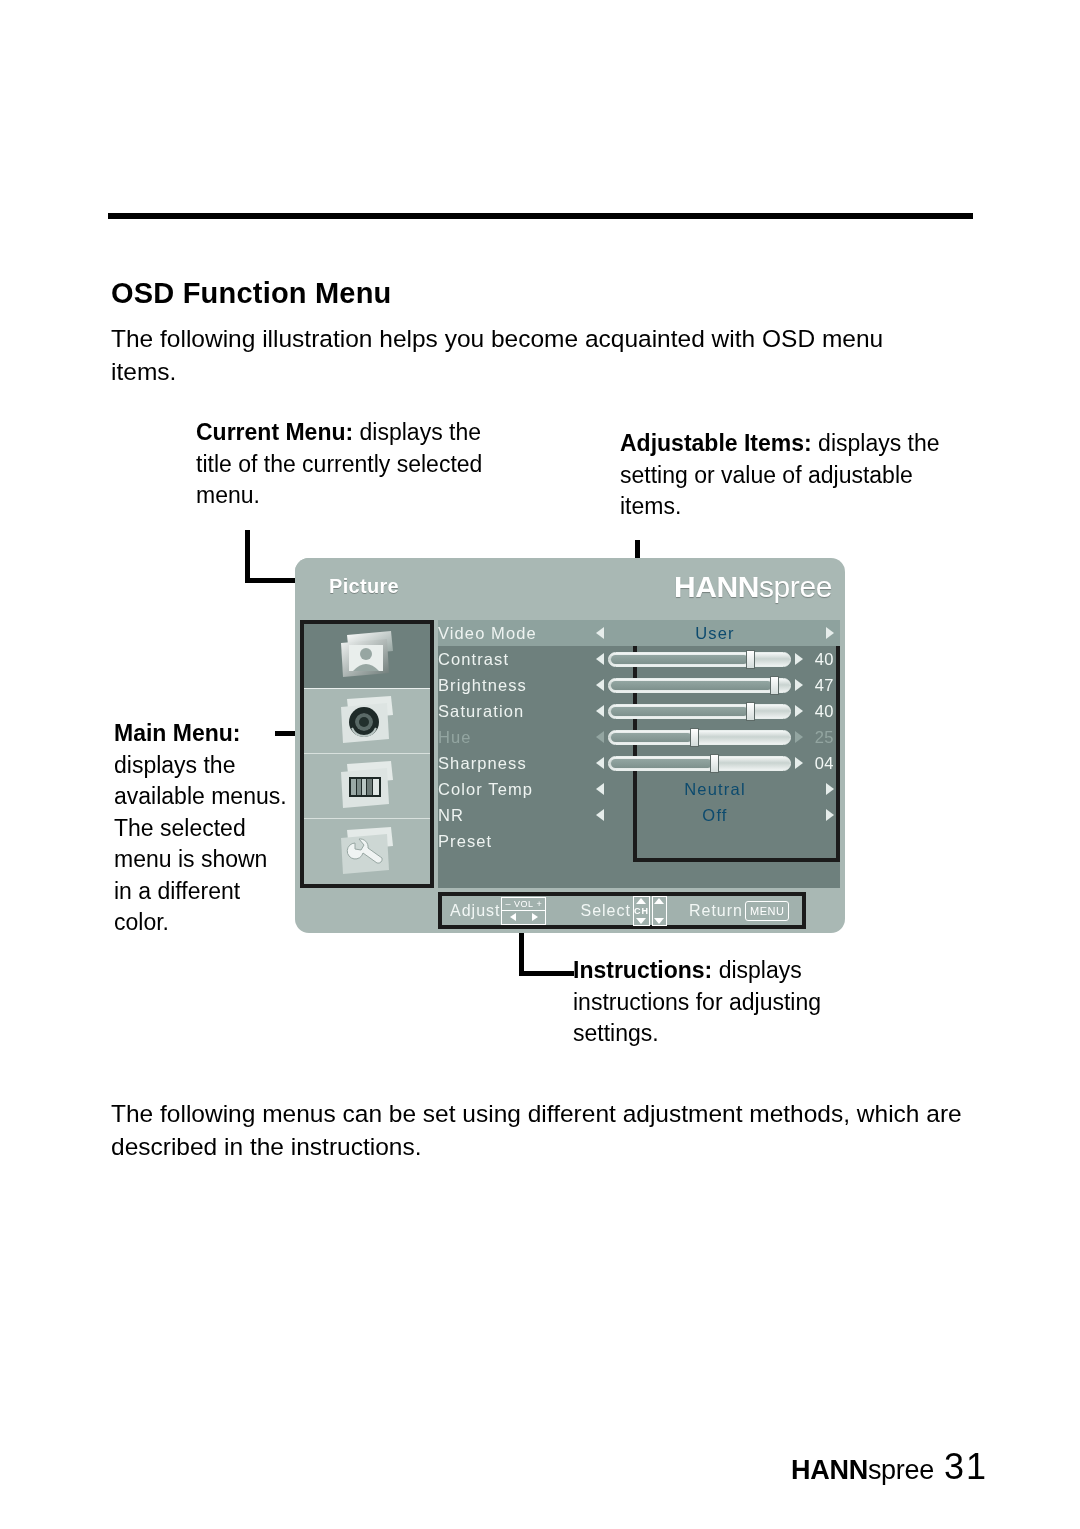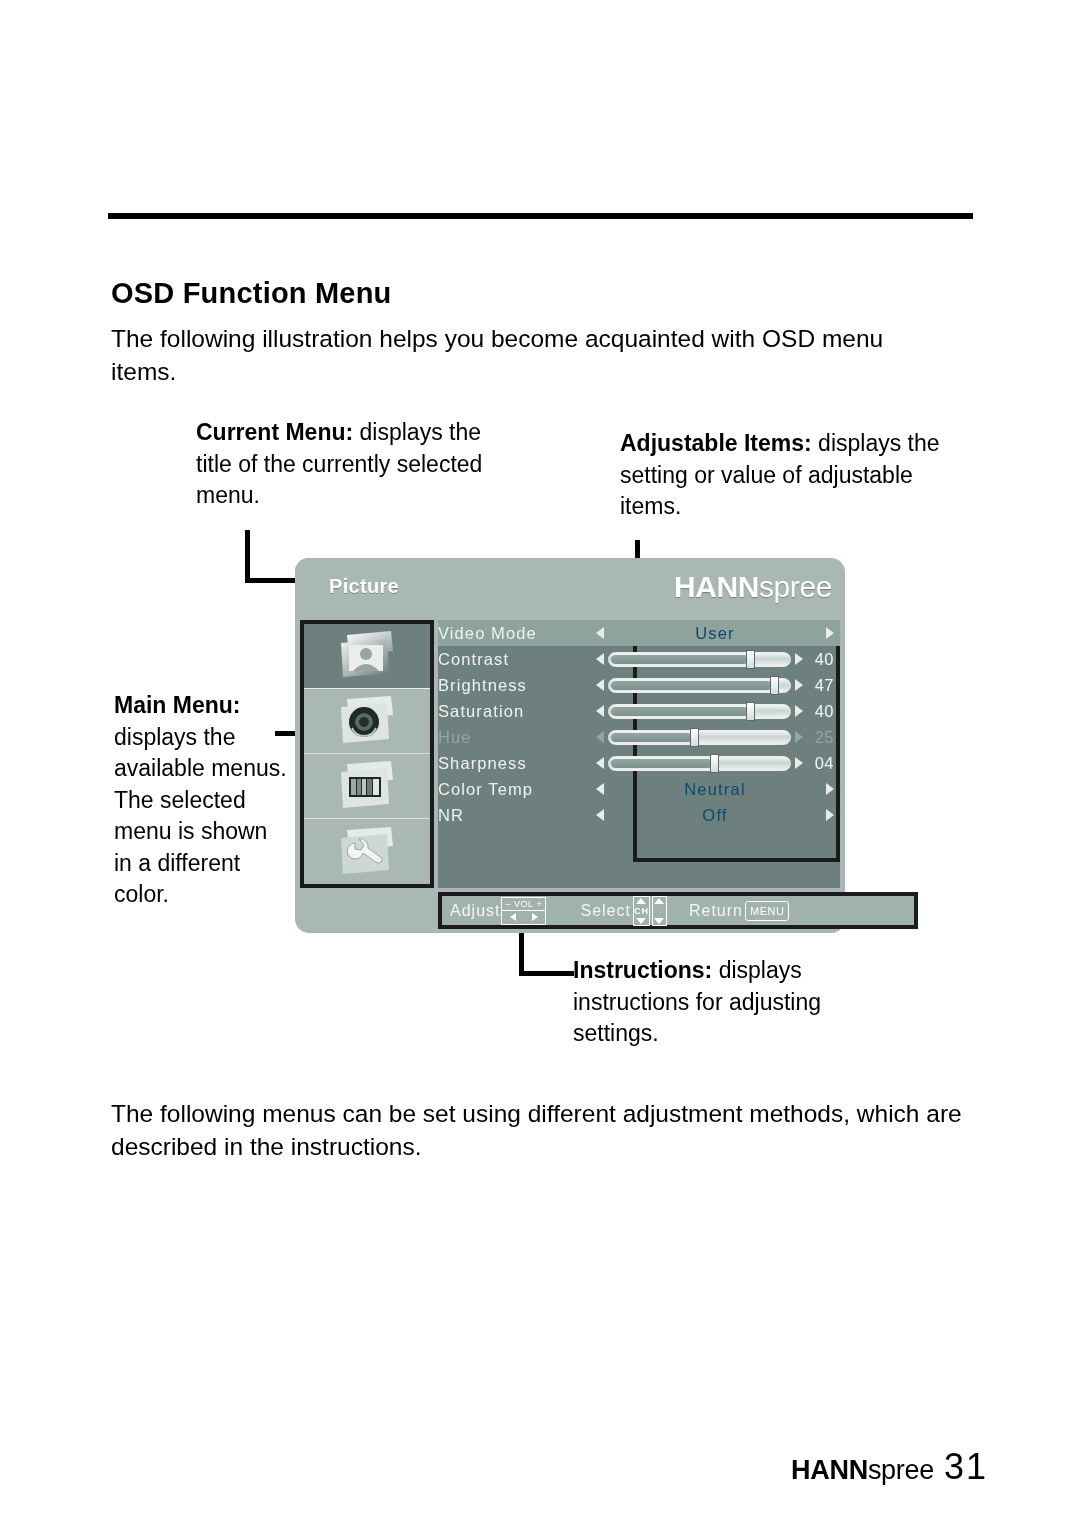--- a/index.html
+++ b/index.html
@@ -56,21 +56,21 @@
   
   .note {
     position: absolute;
     font-size: 23px;
     line-height: 31.5px;
   }
   .note b { font-weight: bold; }
 
   .note-current  { left: 196px; top: 417px; width: 310px; }
   .note-adj      { left: 620px; top: 428px; width: 330px; }
-  .note-main     { left: 114px; top: 690px; width: 175px; }
+  .note-main     { left: 114px; top: 718px; width: 175px; }
   .note-instr    { left: 573px; top: 955px; width: 330px; }
 
   
   .ld { position: absolute; background: #000000; }
 
   
   .ld-cur-v { left: 245px; top: 530px; width: 5px;  height: 53px; }
   .ld-cur-h { left: 245px; top: 578px; width: 65px; height: 5px; }
 
   
@@ -255,21 +255,21 @@
     color: #f2f7f5;
     font-size: 16.5px;
     margin-left: 5px;
     letter-spacing: 0.5px;
   }
 
   
   .instr-bar {
     position: absolute;
     left: 143px; top: 334px;
-    width: 480px; height: 37px;
+    width: 368px; height: 37px;
     background: #a1b1ad;
     border: 4px solid #1b1b1b;
     box-sizing: border-box;
     display: flex;
     align-items: center;
   }
   .instr-item {
     display: flex;
     align-items: center;
     color: #f2f7f5;
@@ -524,20 +524,24 @@
         </div>
       </div>
       <div class="row">
         <div class="row-label">NR</div>
         <div class="row-value">
           <div class="arrow left"></div>
           <div class="val-text">Off</div>
           <div class="arrow right"></div>
         </div>
       </div>
+      <div class="row">
+        <div class="row-label">Preset</div>
+        <div class="row-value"></div>
+      </div>
     </div>
 
   <div class="instr-bar">
     <div class="instr-item instr-adjust">
       <span>Adjust</span>
       <span class="key-vol">
         <span class="kv-top">
           <span>–</span>&nbsp;<span>VOL</span>&nbsp;<span>+</span>
         </span>
         <span class="kv-bot">

